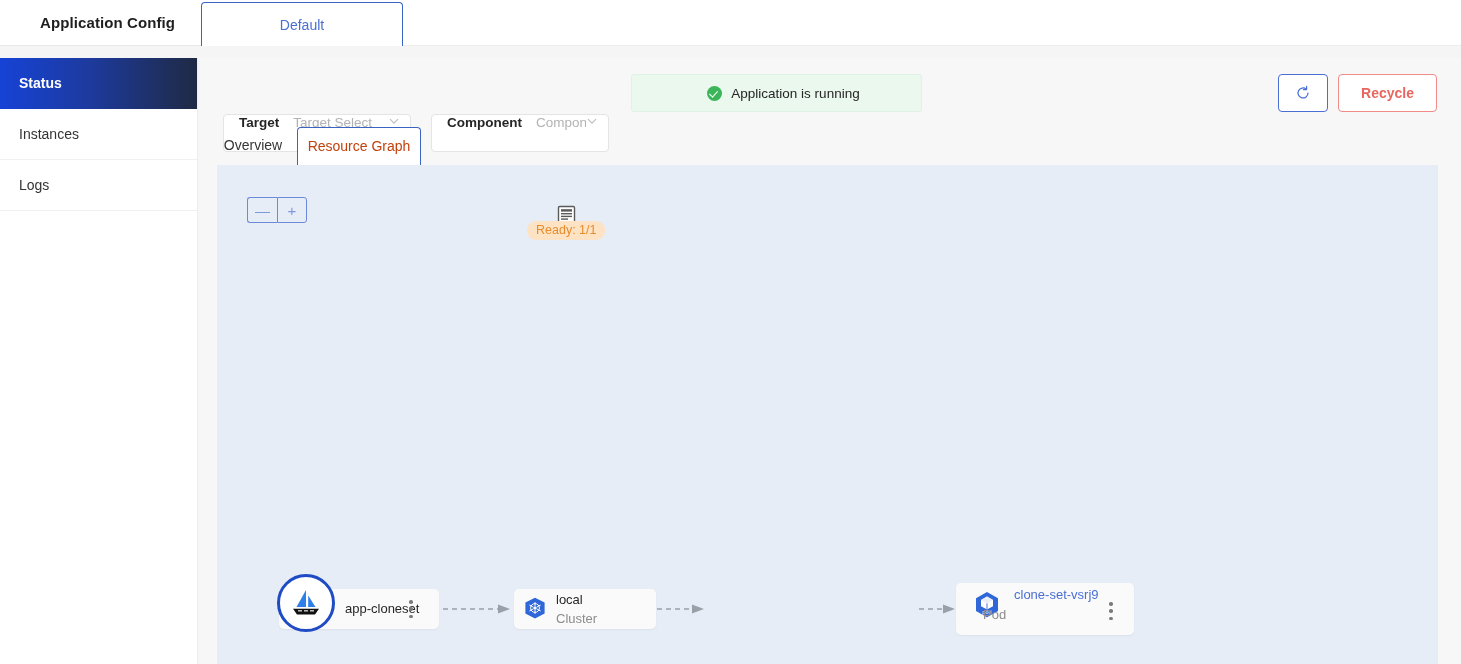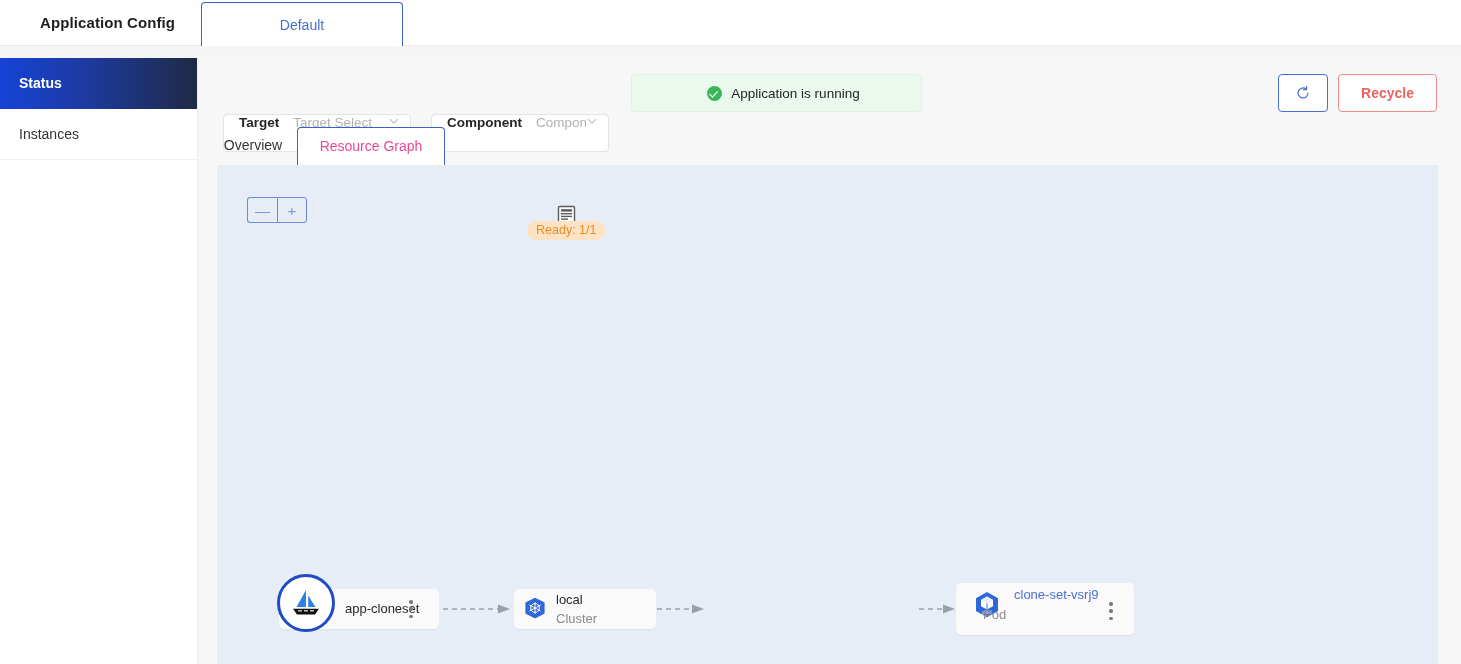--- a/index.html
+++ b/index.html
@@ -182,22 +182,22 @@
   .subtabs { position: absolute; top: 69px; left: 0; width: 1262px; height: 38px; }
   .subtab {
     position: absolute; top: 0;
     height: 38px; line-height: 36px;
     font-size: 14px;
     text-align: center;
     cursor: pointer;
   }
   .subtab.plain { left: 16px; width: 76px; color: #353535; }
   .subtab.active {
-    left: 98px; width: 148px;
-    color: #ec4899;
+    left: 98px; width: 124px;
+    color: #c2410c;
     background: #ffffff;
     border: 1px solid #3b63c4;
     border-bottom: none;
     border-radius: 4px 4px 0 0;
   }
 
   
   .graph {
     position: absolute;
     top: 107px; left: 18px;
@@ -308,20 +308,23 @@
   <div class="env-tab-strip"></div>
   <div class="header-right-strip"></div>
 </div>
 
 <div class="sidebar">
   <div class="side-item active">
     <span>Status</span>
   </div>
   <div class="side-item">
     <span>Instances</span>
+  </div>
+  <div class="side-item">
+    <span>Logs</span>
   </div>
 </div>
 
 <div class="content">
 
   <div class="toolbar">
 
     <div class="select-box target">
       <span class="select-label">Target</span>
       <span class="select-placeholder">Target Select</span>

